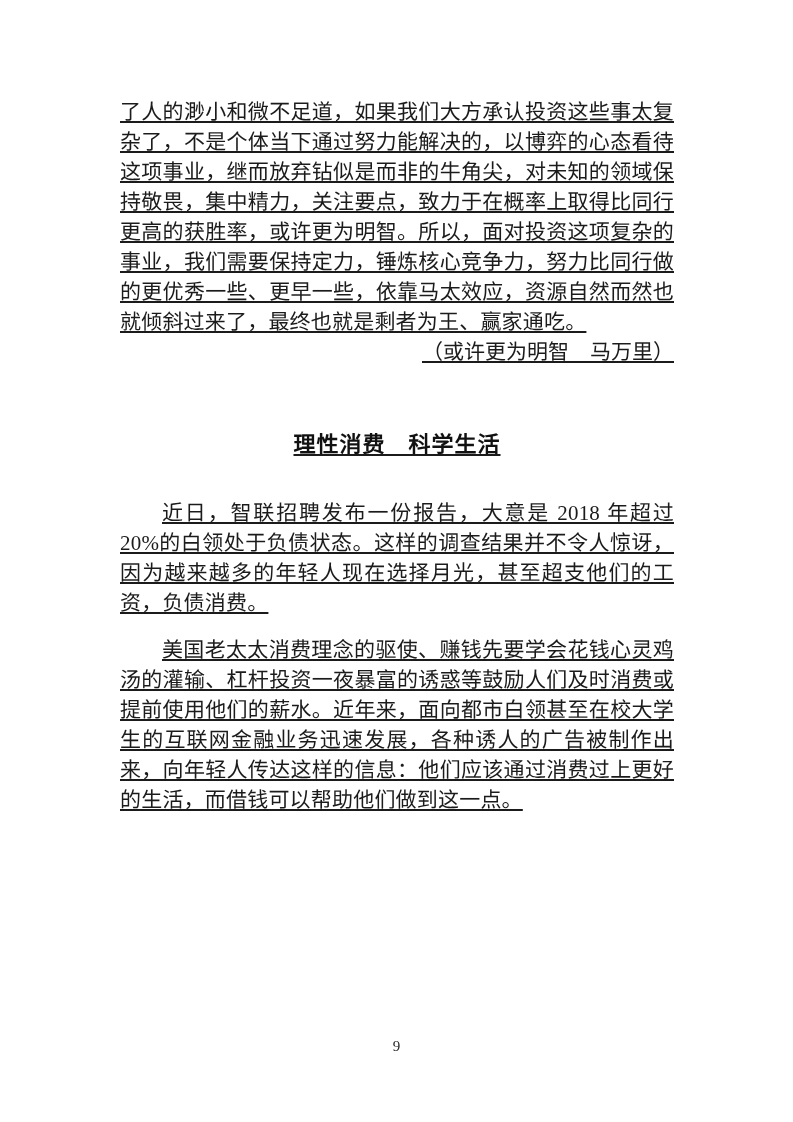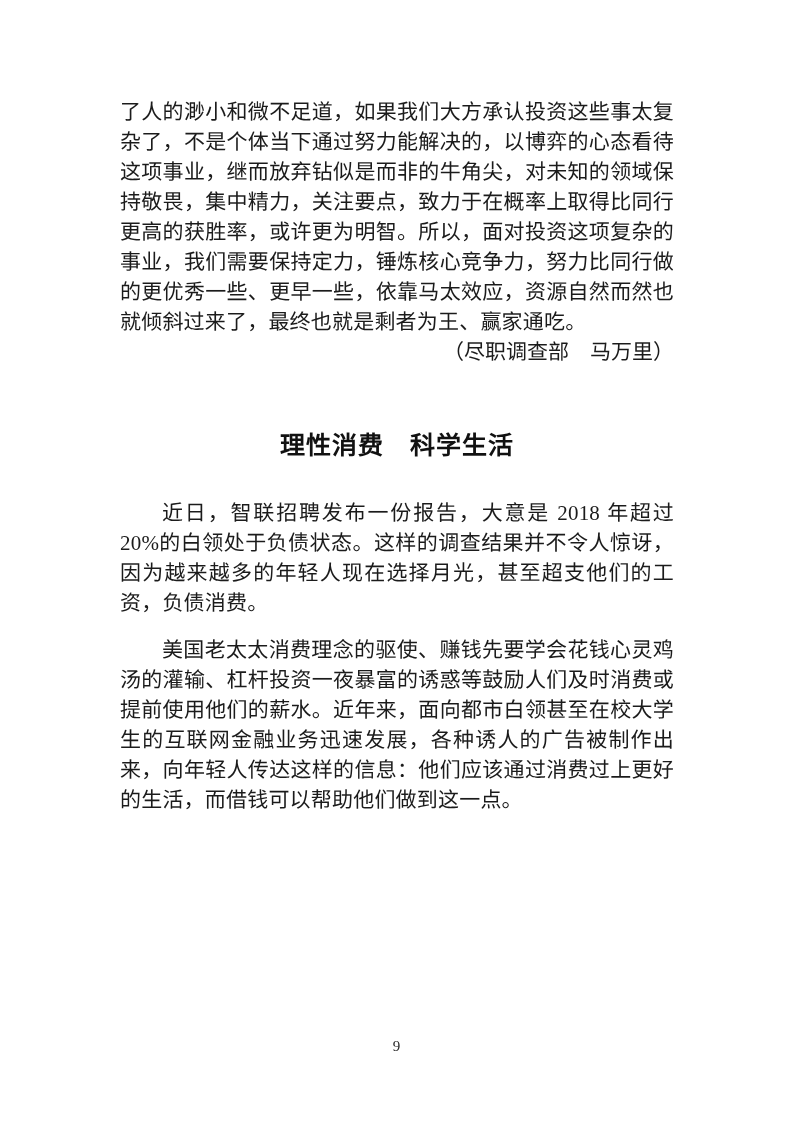--- a/index.html
+++ b/index.html
@@ -13,20 +13,21 @@
     height: 1122px;
     background: #ffffff;
     overflow: hidden;
     color: #1b1b1b;
   }
   .content {
     position: absolute;
     left: 120px;
     top: 97px;
     width: 554px;
+    text-decoration: underline;
   }
   .para {
     margin: 0;
     font-family: "Liberation Serif", "DejaVu Serif", serif;
     font-size: 21px;
     line-height: 30px;
     text-align: justify;
     text-justify: inter-ideograph;
     color: #1b1b1b;
     letter-spacing: 0.2px;
@@ -44,21 +45,21 @@
     font-family: "Liberation Serif", "DejaVu Serif", serif;
     font-size: 21px;
     line-height: 30px;
     text-align: right;
     color: #1b1b1b;
   }
   .title {
     margin: 62px 0 37px 0;
     font-family: "Liberation Sans", "DejaVu Sans", sans-serif;
     font-weight: 700;
-    font-size: 25px;
+    font-size: 22px;
     line-height: 32px;
     letter-spacing: 1px;
     text-align: center;
     color: #111111;
   }
   .page-number {
     position: absolute;
     left: 0;
     right: 0;
     top: 1036px;
@@ -70,21 +71,21 @@
   }
 </style>
 </head>
 <body>
 
 <div class="page">
   <div class="content">
 
     <p class="para">了人的渺小和微不足道，如果我们大方承认投资这些事太复杂了，不是个体当下通过努力能解决的，以博弈的心态看待这项事业，继而放弃钻似是而非的牛角尖，对未知的领域保持敬畏，集中精力，关注要点，致力于在概率上取得比同行更高的获胜率，或许更为明智。所以，面对投资这项复杂的事业，我们需要保持定力，锤炼核心竞争力，努力比同行做的更优秀一些、更早一些，依靠马太效应，资源自然而然也就倾斜过来了，最终也就是剩者为王、赢家通吃。</p>
 
-    <p class="signature">（尽职调查部　马万里）</p>
+    <p class="signature">（或许更为明智　马万里）</p>
 
     <h1 class="title">理性消费　科学生活</h1>
 
     <p class="para indent">近日，智联招聘发布一份报告，大意是 2018 年超过 20%的白领处于负债状态。这样的调查结果并不令人惊讶，因为越来越多的年轻人现在选择月光，甚至超支他们的工资，负债消费。</p>
 
     <p class="para indent">美国老太太消费理念的驱使、赚钱先要学会花钱心灵鸡汤的灌输、杠杆投资一夜暴富的诱惑等鼓励人们及时消费或提前使用他们的薪水。近年来，面向都市白领甚至在校大学生的互联网金融业务迅速发展，各种诱人的广告被制作出来，向年轻人传达这样的信息：他们应该通过消费过上更好的生活，而借钱可以帮助他们做到这一点。</p>
 
 
   </div>
 

